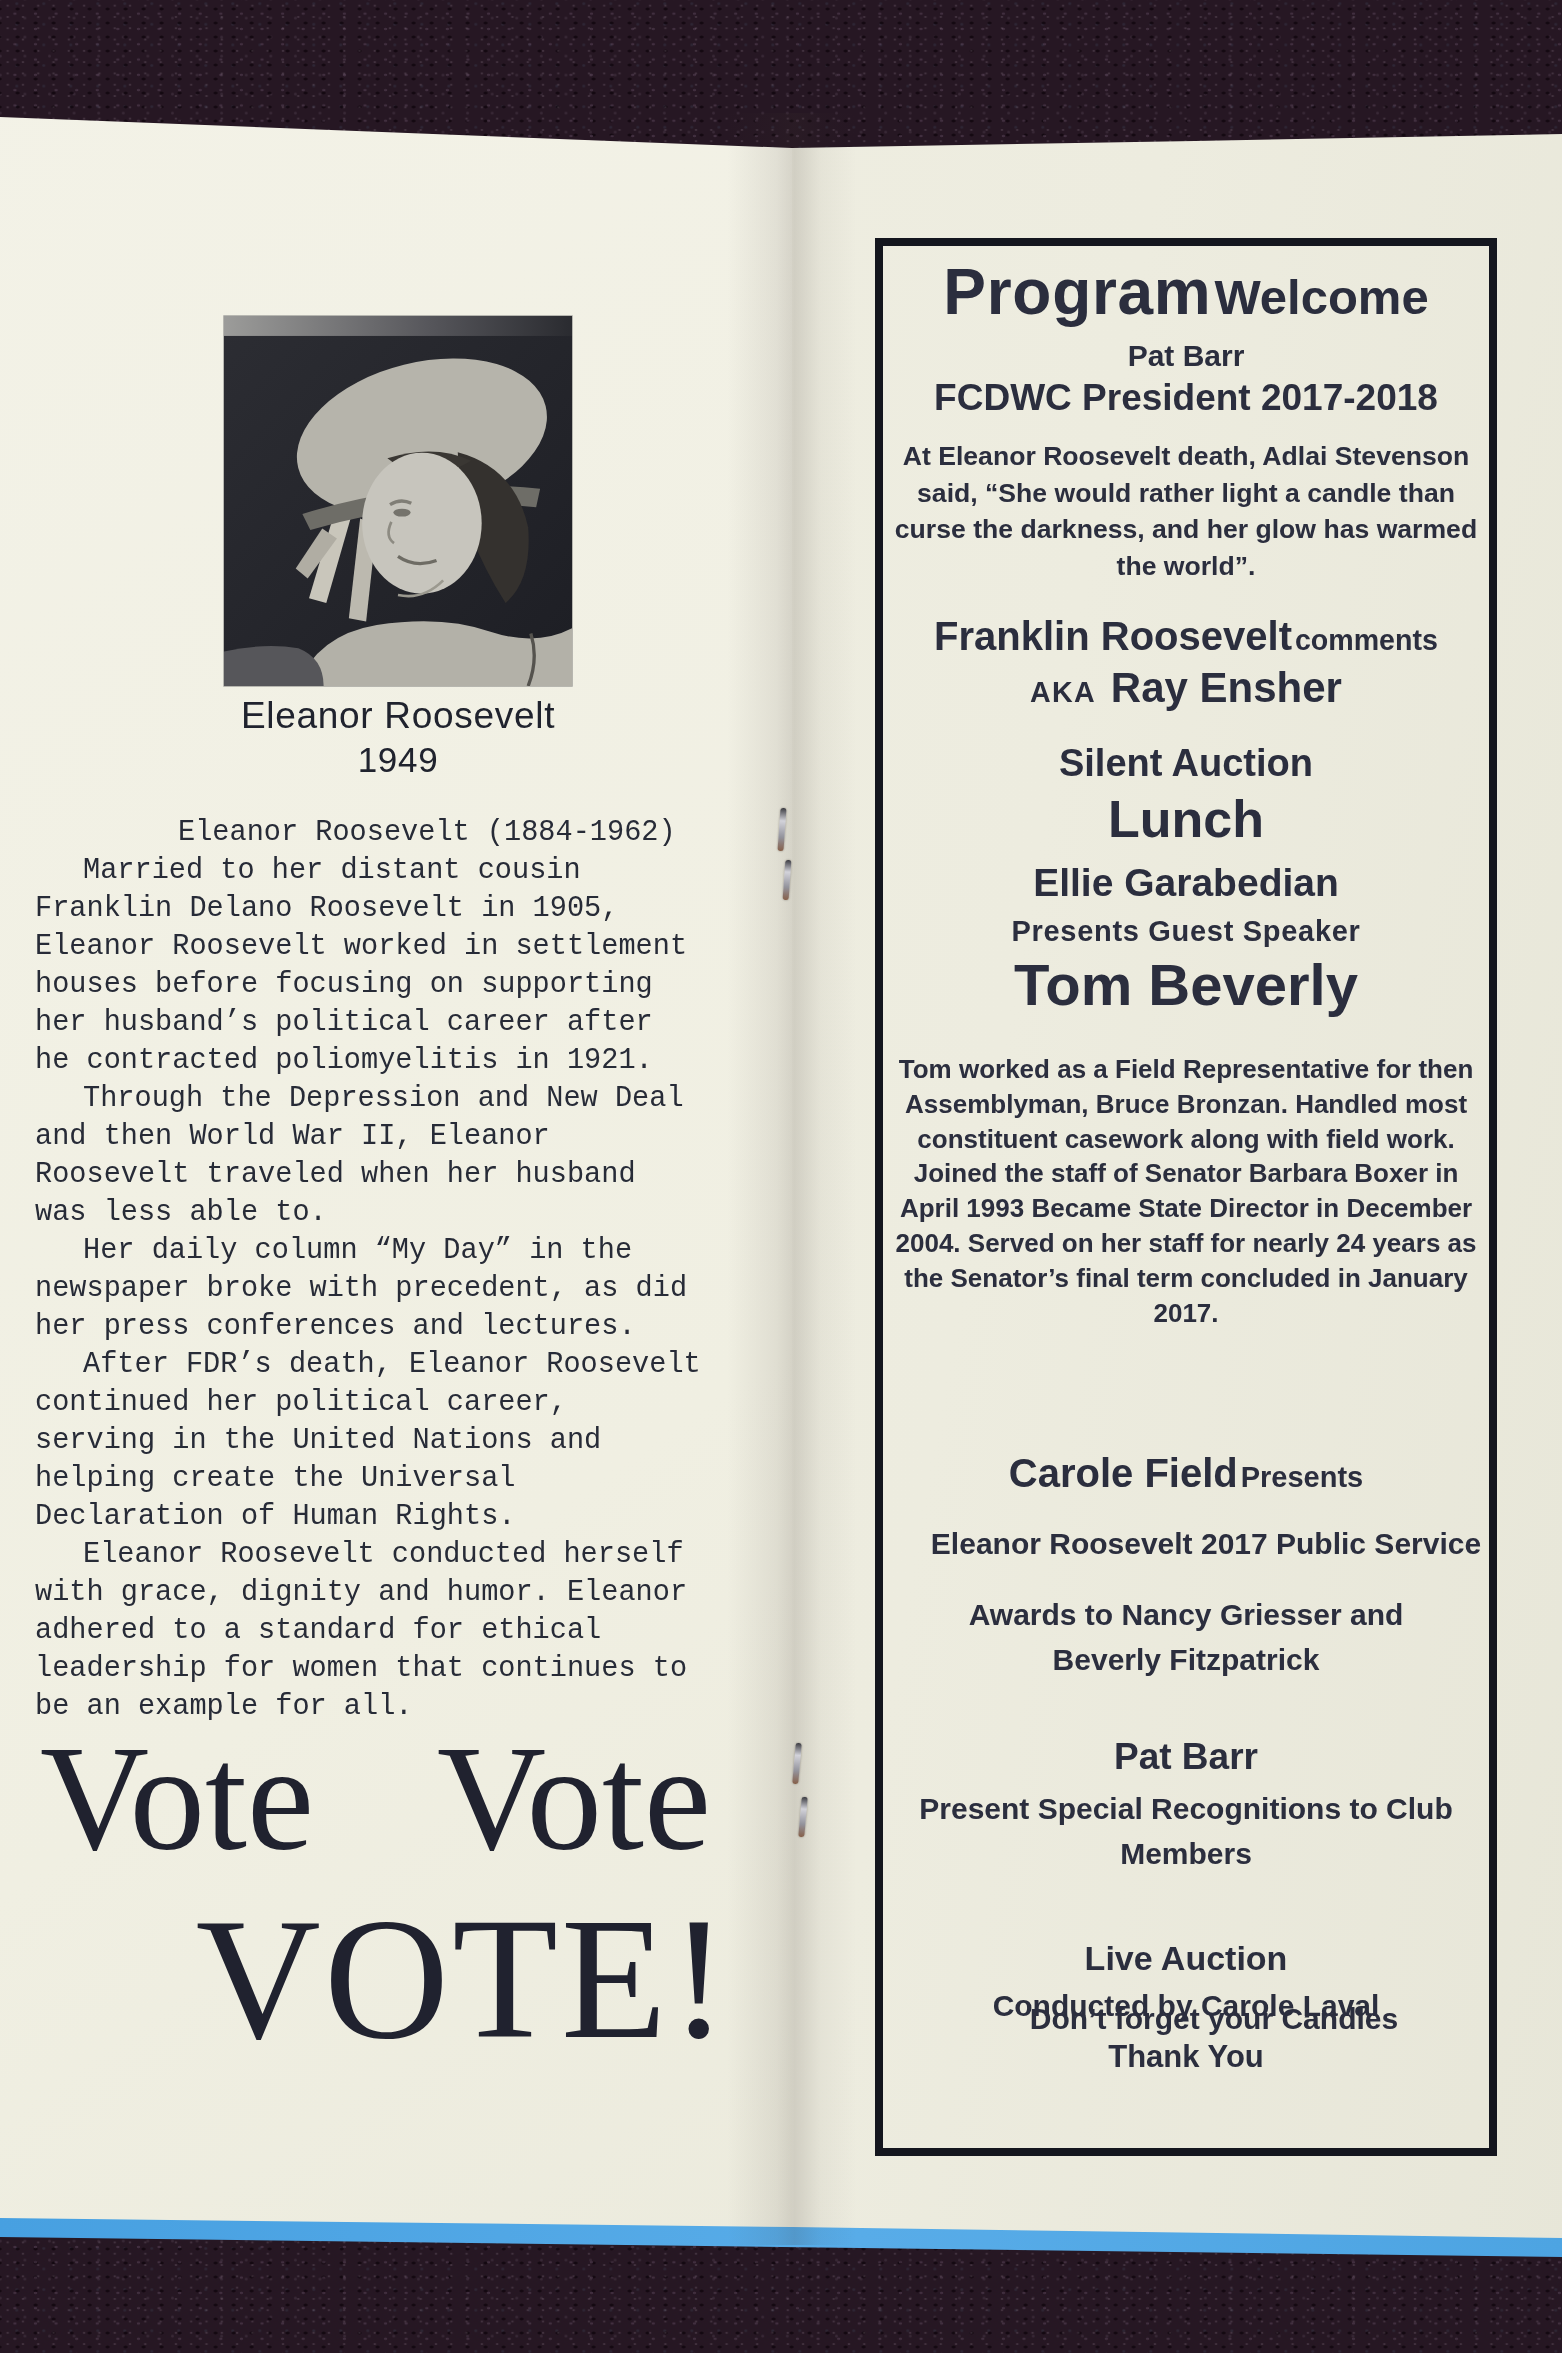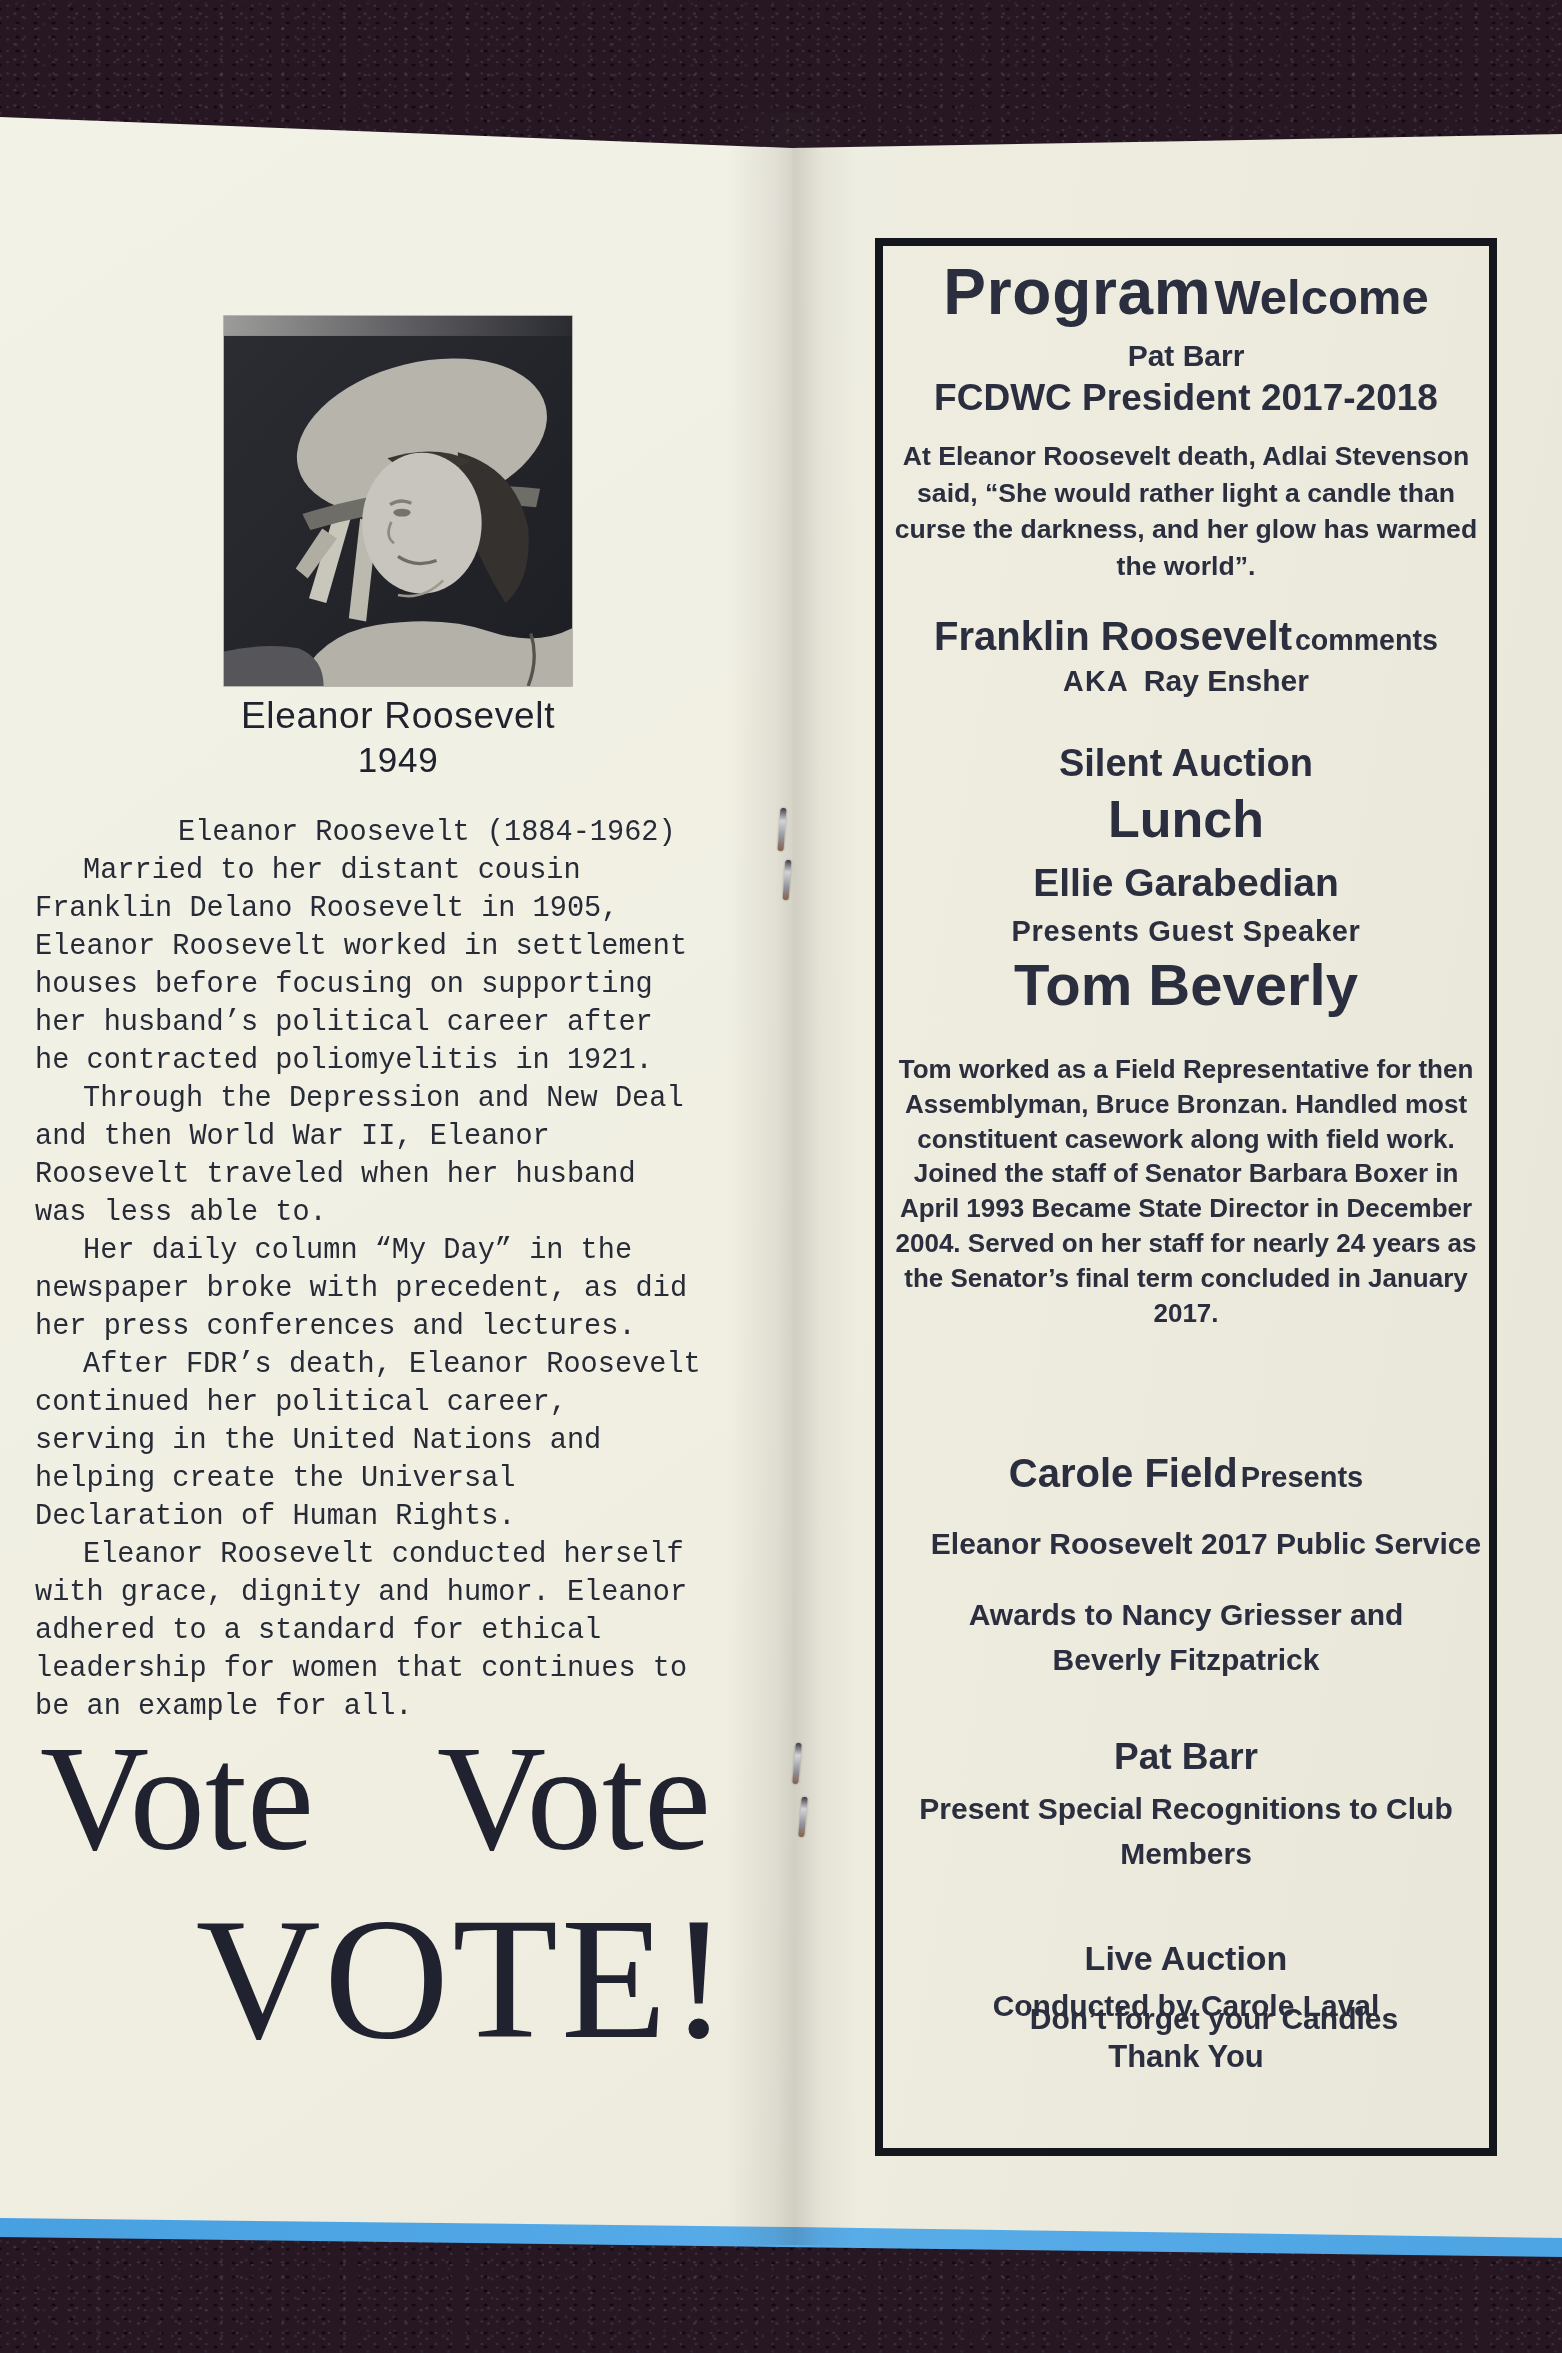--- a/index.html
+++ b/index.html
@@ -94,21 +94,21 @@
   .t-program{font-size:64px;letter-spacing:0.7px;}
   .t-welcome{font-size:49px;}
   .t-patbarr1{top:93px;font-size:30px;}
   .t-fcdwc{top:131px;font-size:37px;}
   .t-quote{top:192px;font-size:26.6px;line-height:1.38;left:5.3px;width:calc(100% - 10.6px);}
   .t-fr{top:368px;}
   .t-fr-big{font-size:40px;}
   .t-fr-small{font-size:28.6px;}
   .t-aka-line{top:418px;}
   .t-aka{font-size:28.6px;letter-spacing:1.3px;}
-  .t-ray{font-size:30px;margin-left:12px;}
+  .t-ray{font-size:42px;margin-left:12px;}
   .t-silent{top:496px;font-size:38px;}
   .t-lunch{top:543px;font-size:52px;}
   .t-ellie{top:615px;font-size:39px;}
   .t-presents{top:669px;font-size:29px;letter-spacing:0.7px;}
   .t-tom{top:705px;font-size:58px;}
   .t-tombio{top:806px;font-size:26px;line-height:1.34;left:2.7px;width:calc(100% - 5.3px);}
   .t-carole-line{top:1205px;}
   .t-carole{font-size:40px;}
   .t-carole-small{font-size:29px;}
   .t-awardtitle{top:1281px;font-size:30px;margin-left:20px;}

